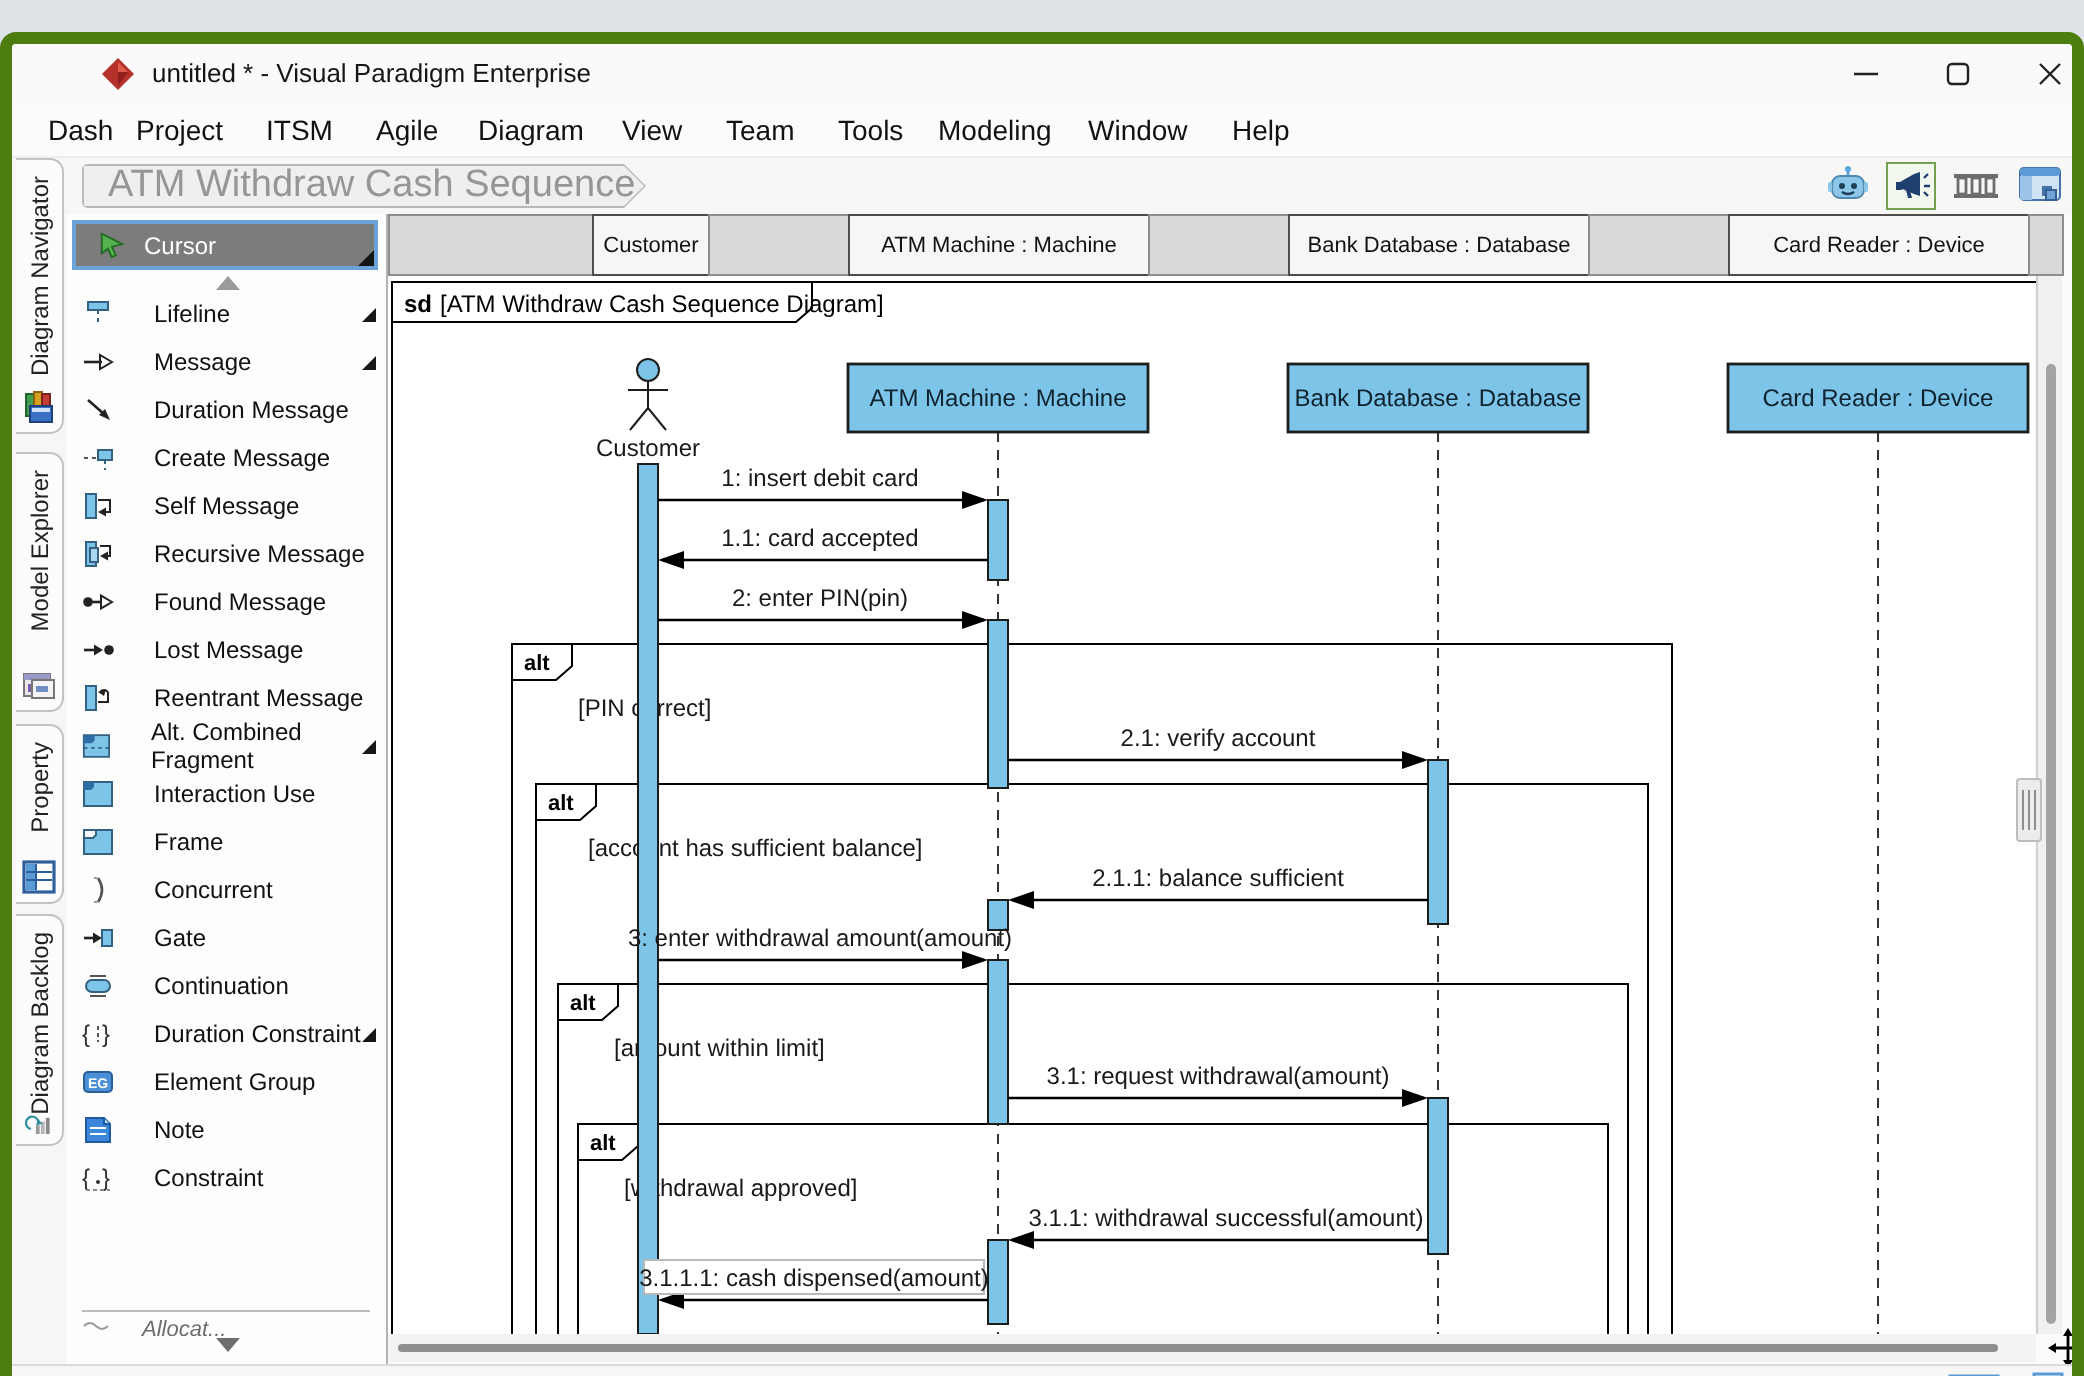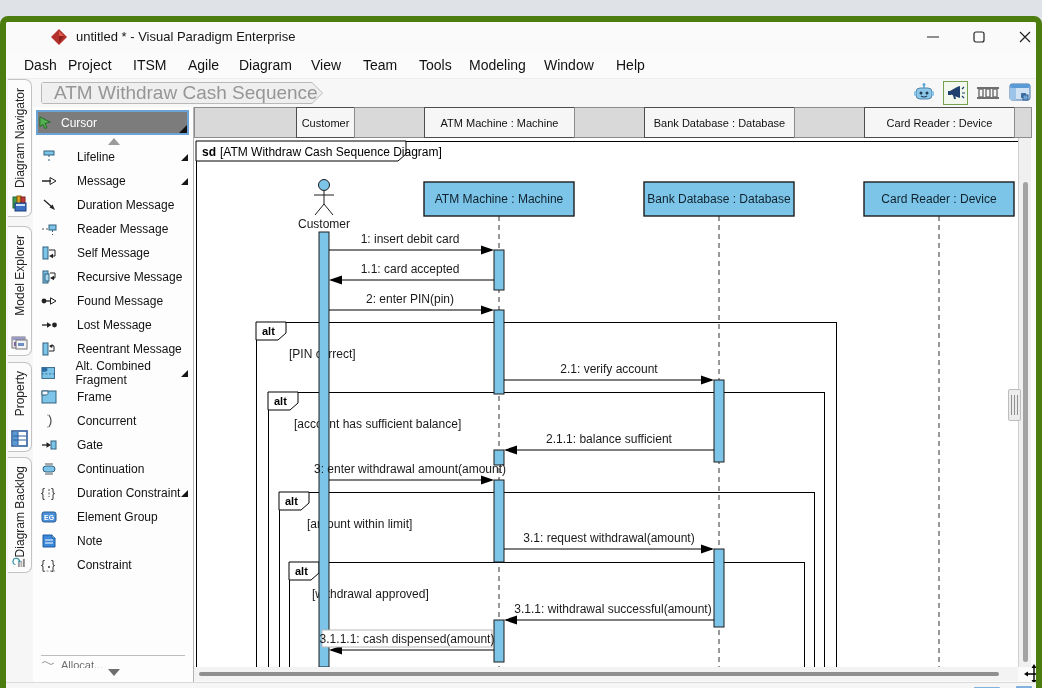--- a/index.html
+++ b/index.html
@@ -31,33 +31,33 @@
   
   .tabstrip{left:0;top:57px;width:27px;height:603px;background:#f6f6f6;}
   .side-tab{position:absolute;left:2px;width:24px;background:#fcfcfc;border:1px solid #c3c3c3;border-left:none;
     border-radius:0 7px 7px 0;display:flex;flex-direction:column;align-items:center;
     justify-content:space-between;padding:8px 0 4px;}
   .vtext{writing-mode:vertical-rl;transform:rotate(180deg);font-size:12px;color:#222;white-space:nowrap;}
 
   
   .palette{left:27px;top:85px;width:161px;height:575px;background:#fdfdfd;border-right:1px solid #b3b3b3;}
   .cursor-btn{position:absolute;left:3px;top:3px;width:153px;height:25px;background:#7c7c7c;
-    border:2px solid #6ba3d6;display:flex;align-items:center;gap:8px;padding-left:0;
+    border:2px solid #6ba3d6;display:flex;align-items:center;gap:8px;padding-left:11px;
     color:#fff;font-size:12px;overflow:hidden;}
   .cursor-corner{position:absolute;right:0;bottom:0;width:0;height:0;
     border-bottom:8px solid #141414;border-left:8px solid transparent;}
   .pal-up{position:absolute;left:0;top:31px;width:161px;height:10px;display:flex;justify-content:center;}
   .tri-up{width:0;height:0;border-left:6px solid transparent;border-right:6px solid transparent;border-bottom:7px solid #9a9a9a;}
   .pal-list{position:absolute;left:0;top:38px;width:160px;}
   .pal-item{position:relative;display:flex;align-items:center;gap:20px;height:24px;padding-left:8px;font-size:12px;color:#111;}
   .flyout{position:absolute;right:5px;top:9px;width:0;height:0;
     border-bottom:7px solid #161616;border-left:7px solid transparent;}
   .pal-div{position:absolute;left:8px;top:548px;width:144px;height:1px;background:#bdbdbd;}
   .pal-clip{position:absolute;left:8px;top:552px;width:144px;height:9px;overflow:hidden;
-    font-size:11px;color:#555;display:flex;gap:6px;align-items:flex-start;opacity:.85;}
+    font-size:11px;color:#555;display:flex;gap:16px;align-items:flex-start;opacity:.85;font-style:italic;}
   .pal-down{position:absolute;left:0;top:562px;width:161px;display:flex;justify-content:center;}
   .tri-down{width:0;height:0;border-left:6px solid transparent;border-right:6px solid transparent;border-top:7px solid #6e6e6e;}
 
   
   .canvas-header{left:188px;top:85px;width:838px;height:31px;background:#d9d9d9;}
   .hseg{position:absolute;top:0;height:31px;background:#d9d9d9;border:1px solid #8c8c8c;}
   .htab{position:absolute;top:0;height:31px;background:#f6f6f6;border:1px solid #4d4d4d;
         font-size:11px;color:#111;display:flex;align-items:center;justify-content:center;white-space:nowrap;overflow:hidden;}
   .canvas-svg{left:188px;top:116px;background:#ffffff;}
   svg text{font-family:"Liberation Sans","DejaVu Sans",sans-serif;}
@@ -250,21 +250,21 @@
           </svg>
         <span>Duration Message</span>
       </div>
 
       <div class="pal-item">
         <svg width="16" height="16" viewBox="0 0 16 16">
           <line x1="1" y1="8" x2="8" y2="8" stroke="#555" stroke-dasharray="2,2"></line>
           <rect x="8" y="4" width="7" height="5" fill="#7cc5e8" stroke="#33617f"></rect>
           <line x1="11.5" y1="9" x2="11.5" y2="14" stroke="#33617f" stroke-dasharray="2,2"></line>
           </svg>
-        <span>Reader Message</span>
+        <span>Create Message</span>
       </div>
 
       <div class="pal-item">
         <svg width="16" height="16" viewBox="0 0 16 16">
           <rect x="2" y="2" width="5" height="12" fill="#7cc5e8" stroke="#33617f"></rect>
           <path d="M8,5 H14 V11 H10" fill="none" stroke="#222"></path>
           <polygon points="8,11 12,8.8 12,13.2" fill="#222"></polygon>
           </svg>
         <span>Self Message</span>
       </div>
@@ -310,20 +310,27 @@
       <div class="pal-item">
         <svg width="16" height="16" viewBox="0 0 16 16">
           <rect x="1" y="2" width="14" height="12" fill="#7cc5e8" stroke="#33617f"></rect>
           <polygon points="1,2 7,2 7,5 5.5,6.5 1,6.5" fill="#2e6da4"></polygon>
           <line x1="1" y1="9" x2="15" y2="9" stroke="#33617f" stroke-dasharray="2,2"></line>
           </svg>
         <span>Alt. Combined Fragment</span>
         <span class="flyout"></span>
       </div>
 
+      <div class="pal-item">
+        <svg width="16" height="16" viewBox="0 0 16 16">
+          <rect x="1" y="2" width="14" height="12" fill="#7cc5e8" stroke="#33617f"></rect>
+          <polygon points="1,2 6,2 6,4.5 4.5,6 1,6" fill="#2e6da4"></polygon>
+          </svg>
+        <span>Interaction Use</span>
+      </div>
 
       <div class="pal-item">
         <svg width="16" height="16" viewBox="0 0 16 16">
           <rect x="1" y="2" width="14" height="12" fill="#7cc5e8" stroke="#33617f"></rect>
           <polygon points="1,2 7,2 7,4.5 5.5,6 1,6" fill="#f2f8fc" stroke="#33617f"></polygon>
           </svg>
         <span>Frame</span>
       </div>
 
 

